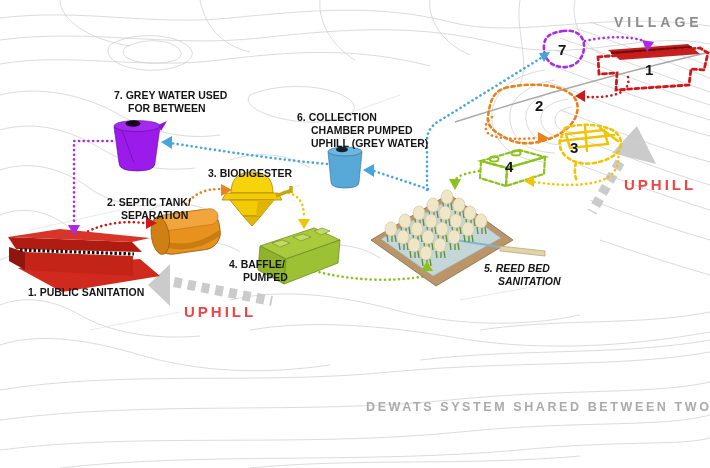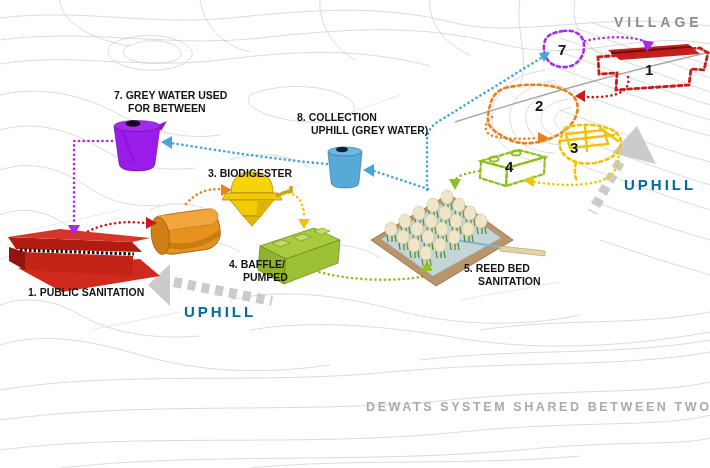--- a/index.html
+++ b/index.html
@@ -3,21 +3,21 @@
 <meta charset="utf-8">
 <style>
   html,body{margin:0;padding:0;background:#fff;}
   #canvas{position:relative;width:710px;height:468px;background:#ffffff;overflow:hidden;
           font-family:"Liberation Sans",sans-serif;}
   #bg,#art{position:absolute;left:0;top:0;width:710px;height:468px;}
   .lbl{position:absolute;white-space:nowrap;}
   .comp{font-weight:700;font-size:10.5px;color:#141414;line-height:1.25;}
   .comp .ind{display:block;padding-left:14px;}
   .area{font-weight:700;font-size:14px;letter-spacing:4px;color:#8d8d8d;}
-  .uphill{font-weight:700;font-size:15px;letter-spacing:3px;color:#0369a1;}
+  .uphill{font-weight:700;font-size:15px;letter-spacing:3px;color:#ef4444;}
   .maintitle{font-weight:600;font-size:12.5px;letter-spacing:2.6px;color:#ababab;}
   .mnum{font-weight:700;font-size:15px;color:#141414;}
 </style>
 </head>
 <body>
 
 <div id="canvas">
 
   <svg id="bg" viewBox="0 0 710 468">
     <g fill="none" stroke="#cccccc" stroke-width="0.7">
@@ -185,39 +185,44 @@
       <polygon points="449,179 461,179 455,190" fill="#8cc11e"></polygon>
     </g>
   </svg>
 
   <div class="lbl comp" style="left:114px;top:89px;">
     <span>7. GREY WATER USED</span>
     <span class="ind">FOR BETWEEN</span>
   </div>
 
   <div class="lbl comp" style="left:297px;top:111px;">
-    <span>8. COLLECTION</span>
+    <span>6. COLLECTION</span>
+    <span class="ind">CHAMBER PUMPED</span>
     <span class="ind">UPHILL (GREY WATER)</span>
   </div>
 
   <div class="lbl comp" style="left:208px;top:167px;text-align:center;">
     <span>3. BIODIGESTER</span>
   </div>
 
+  <div class="lbl comp" style="left:107px;top:196px;">
+    <span>2. SEPTIC TANK/</span>
+    <span class="ind">SEPARATION</span>
+  </div>
 
   <div class="lbl comp" style="left:28px;top:286px;text-align:right;">
     <span>1. PUBLIC SANITATION</span>
   </div>
 
   <div class="lbl comp" style="left:229px;top:258px;">
     <span>4. BAFFLE/</span>
     <span class="ind">PUMPED</span>
   </div>
 
-  <div class="lbl comp" style="left:464px;top:262px;">
+  <div class="lbl comp" style="left:484px;top:262px;font-style:italic;">
     <span>5. REED BED</span>
     <span class="ind">SANITATION</span>
   </div>
 
   <div class="lbl area" style="left:614px;top:14px;">VILLAGE B</div>
   <div class="lbl uphill" style="left:184px;top:303px;">UPHILL</div>
   <div class="lbl uphill" style="left:624px;top:176px;">UPHILL</div>
 
   <div class="lbl mnum" style="left:558px;top:41px;">7</div>
   <div class="lbl mnum" style="left:645px;top:61px;">1</div>

